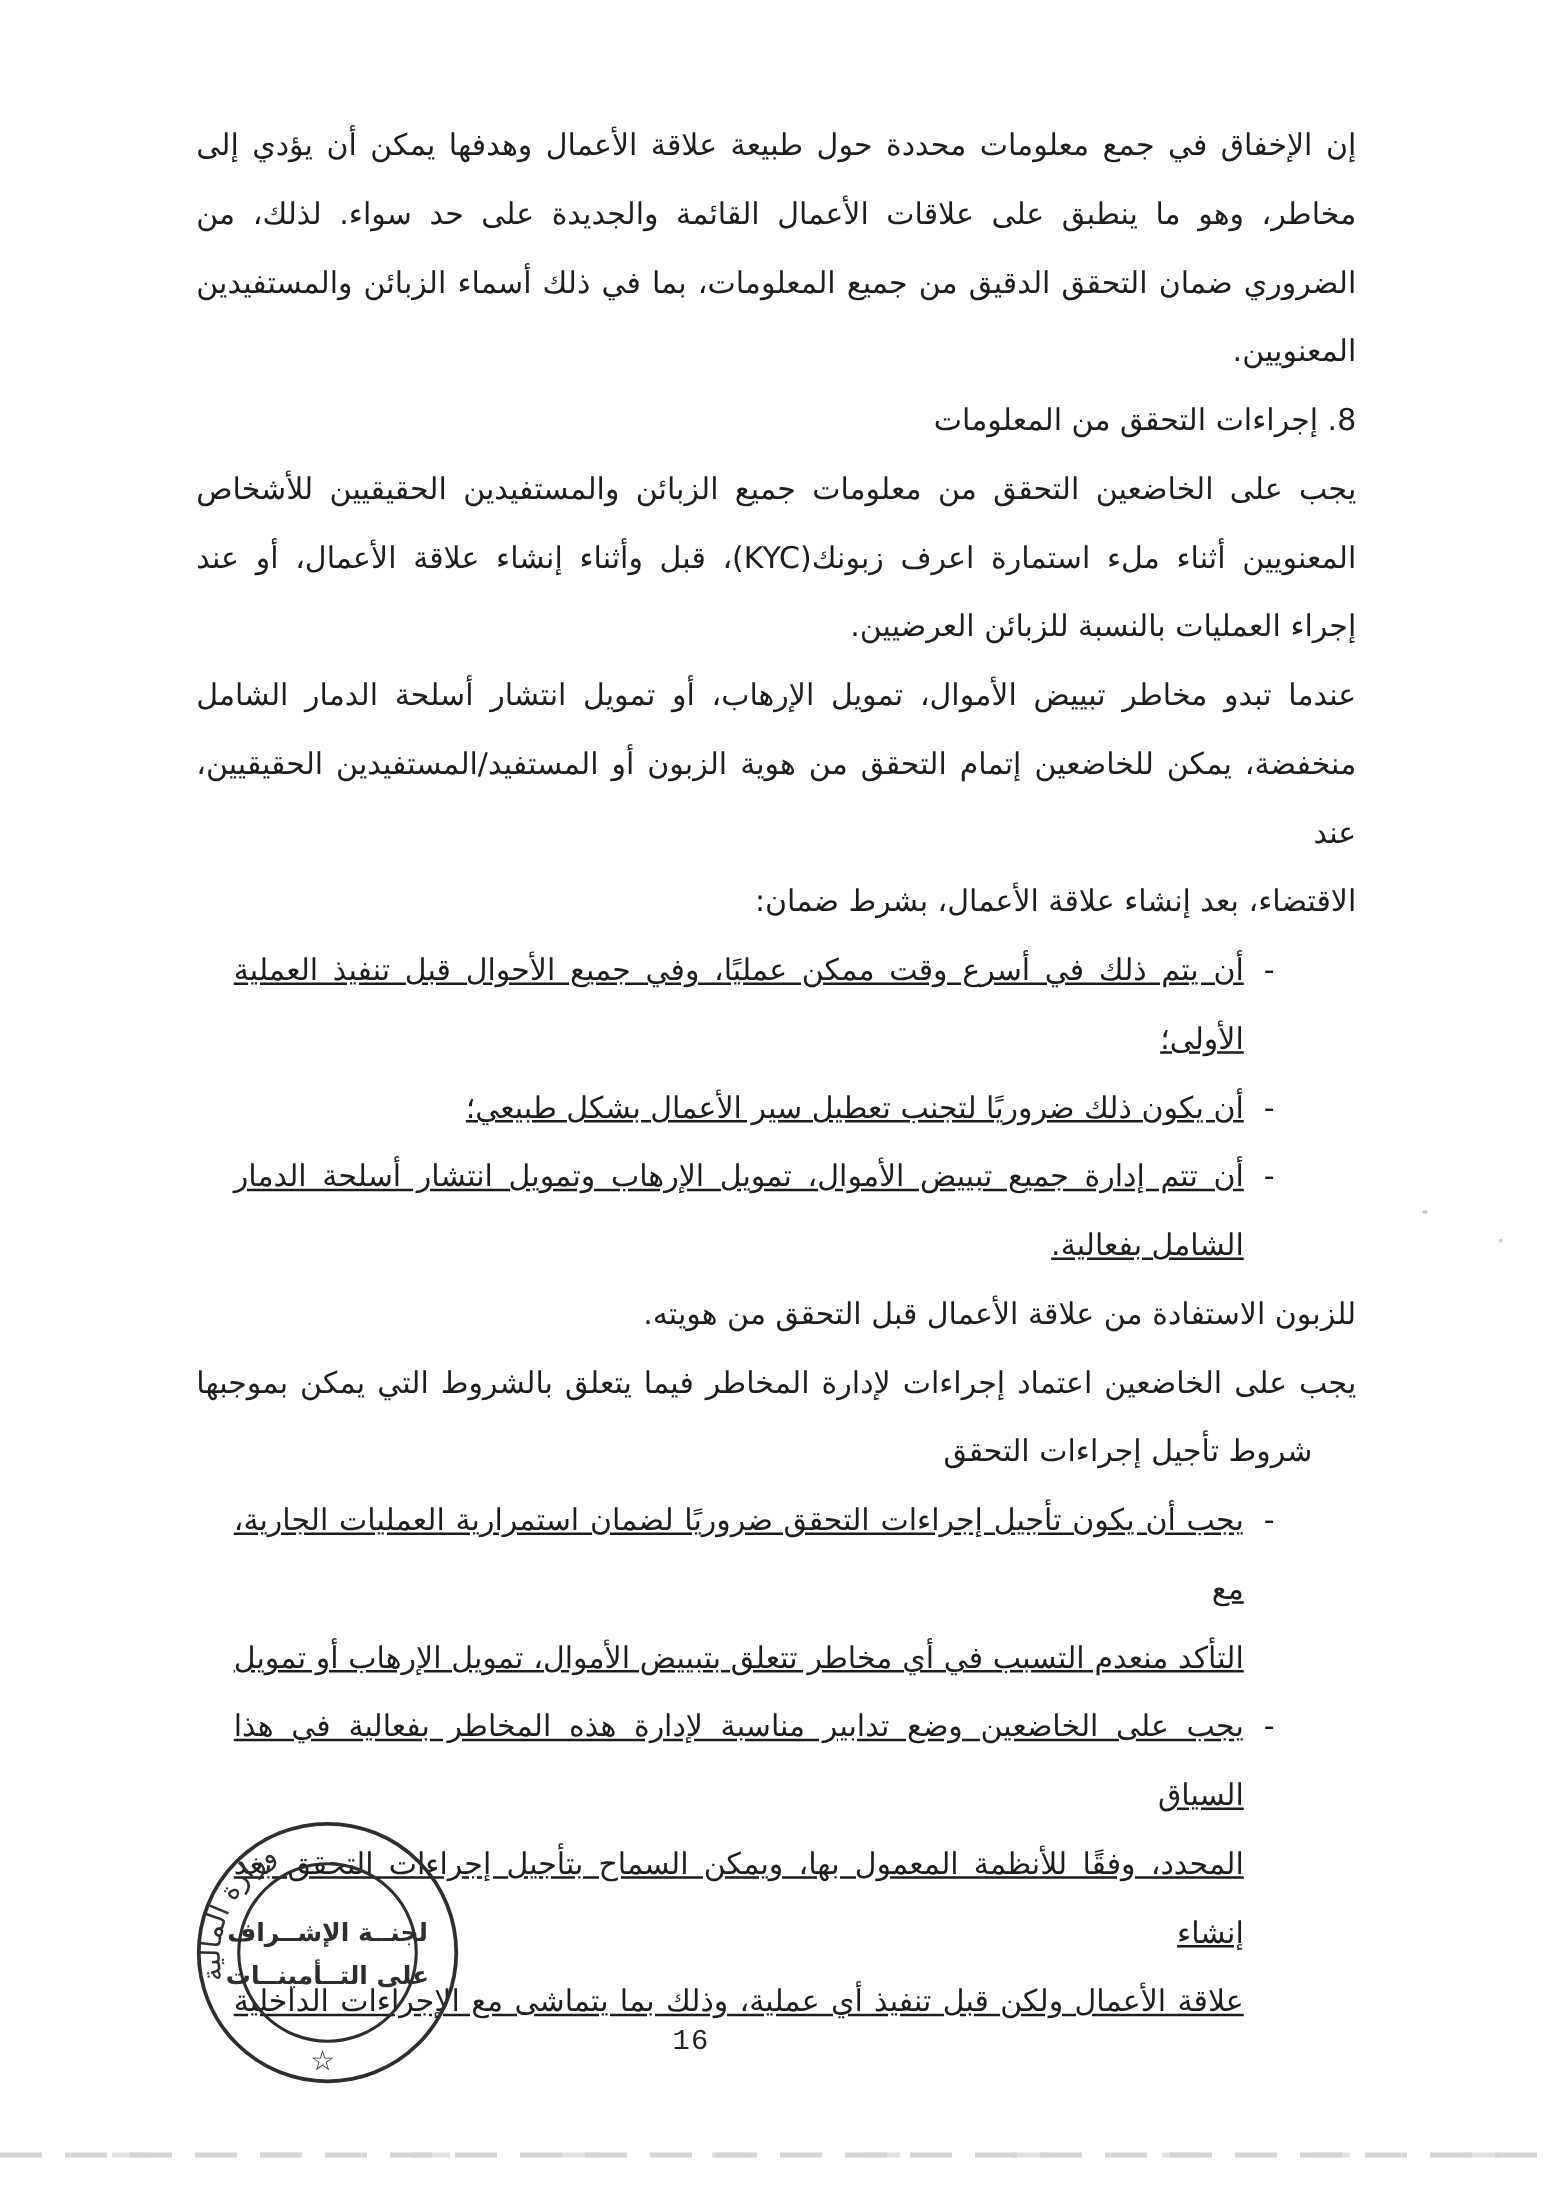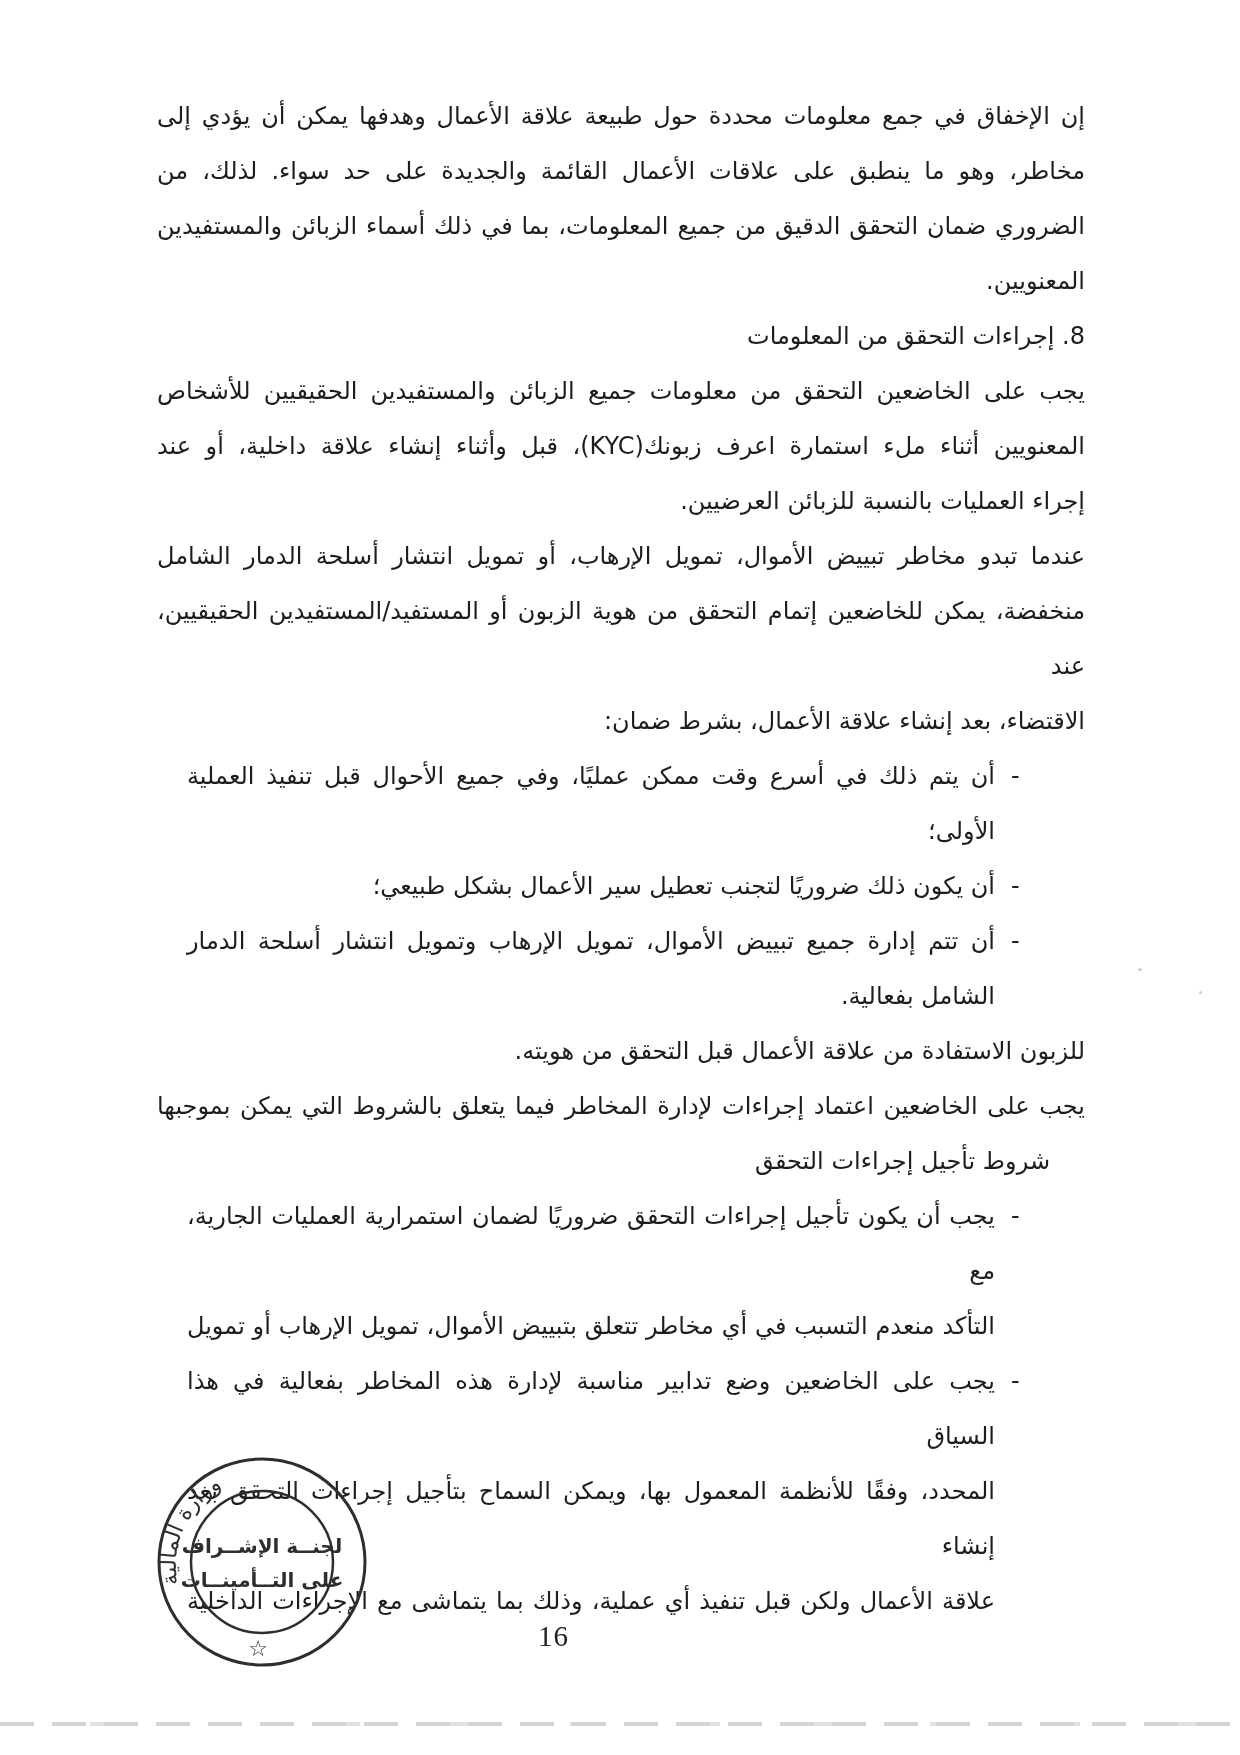--- a/index.html
+++ b/index.html
@@ -30,28 +30,28 @@
   .h2{text-indent:35px;}
   .bullet{display:flex;}
   .dash{
     flex:0 0 90px;
     box-sizing:border-box;
     padding-left:16px;
     text-align:left;
     line-height:55px;
     min-height:55px;
   }
-  .btext{flex:1 1 auto;margin-left:30px;}
+  .btext{flex:1 1 auto;margin-left:30px;text-decoration:underline;}
   .pagenum{
     position:absolute;
     top:1620px;left:538px;
-    font-size:29px;
+    font-size:23px;
     letter-spacing:1px;
     color:#222;
-    font-family:Liberation Serif, serif;
+    font-family:Liberation Mono, monospace;
   }
   .stamp{
     position:absolute;
     left:132px;top:1432px;
     width:260px;height:260px;
   }
   .stamp text{
     fill:#2e2e2e;
     font-family:"DejaVu Sans","Liberation Sans",sans-serif;
   }
@@ -84,21 +84,21 @@
     <div class="line j">الضروري ضمان التحقق الدقيق من جميع المعلومات، بما في ذلك أسماء الزبائن والمستفيدين</div>
     <div class="line end">المعنويين.</div>
   </div>
 
   <div class="block">
     <div class="line end bh">8. إجراءات التحقق من المعلومات</div>
   </div>
 
   <div class="block">
     <div class="line j">يجب على الخاضعين التحقق من معلومات جميع الزبائن والمستفيدين الحقيقيين للأشخاص</div>
-    <div class="line j">المعنويين أثناء ملء استمارة اعرف زبونك(KYC)، قبل وأثناء إنشاء علاقة داخلية، أو عند</div>
+    <div class="line j">المعنويين أثناء ملء استمارة اعرف زبونك(KYC)، قبل وأثناء إنشاء علاقة الأعمال، أو عند</div>
     <div class="line end">إجراء العمليات بالنسبة للزبائن العرضيين.</div>
   </div>
 
   <div class="block">
     <div class="line j">عندما تبدو مخاطر تبييض الأموال، تمويل الإرهاب، أو تمويل انتشار أسلحة الدمار الشامل</div>
     <div class="line j">منخفضة، يمكن للخاضعين إتمام التحقق من هوية الزبون أو المستفيد/المستفيدين الحقيقيين، عند</div>
     <div class="line end">الاقتضاء، بعد إنشاء علاقة الأعمال، بشرط ضمان:</div>
   </div>
 
   <div class="block bullet">

